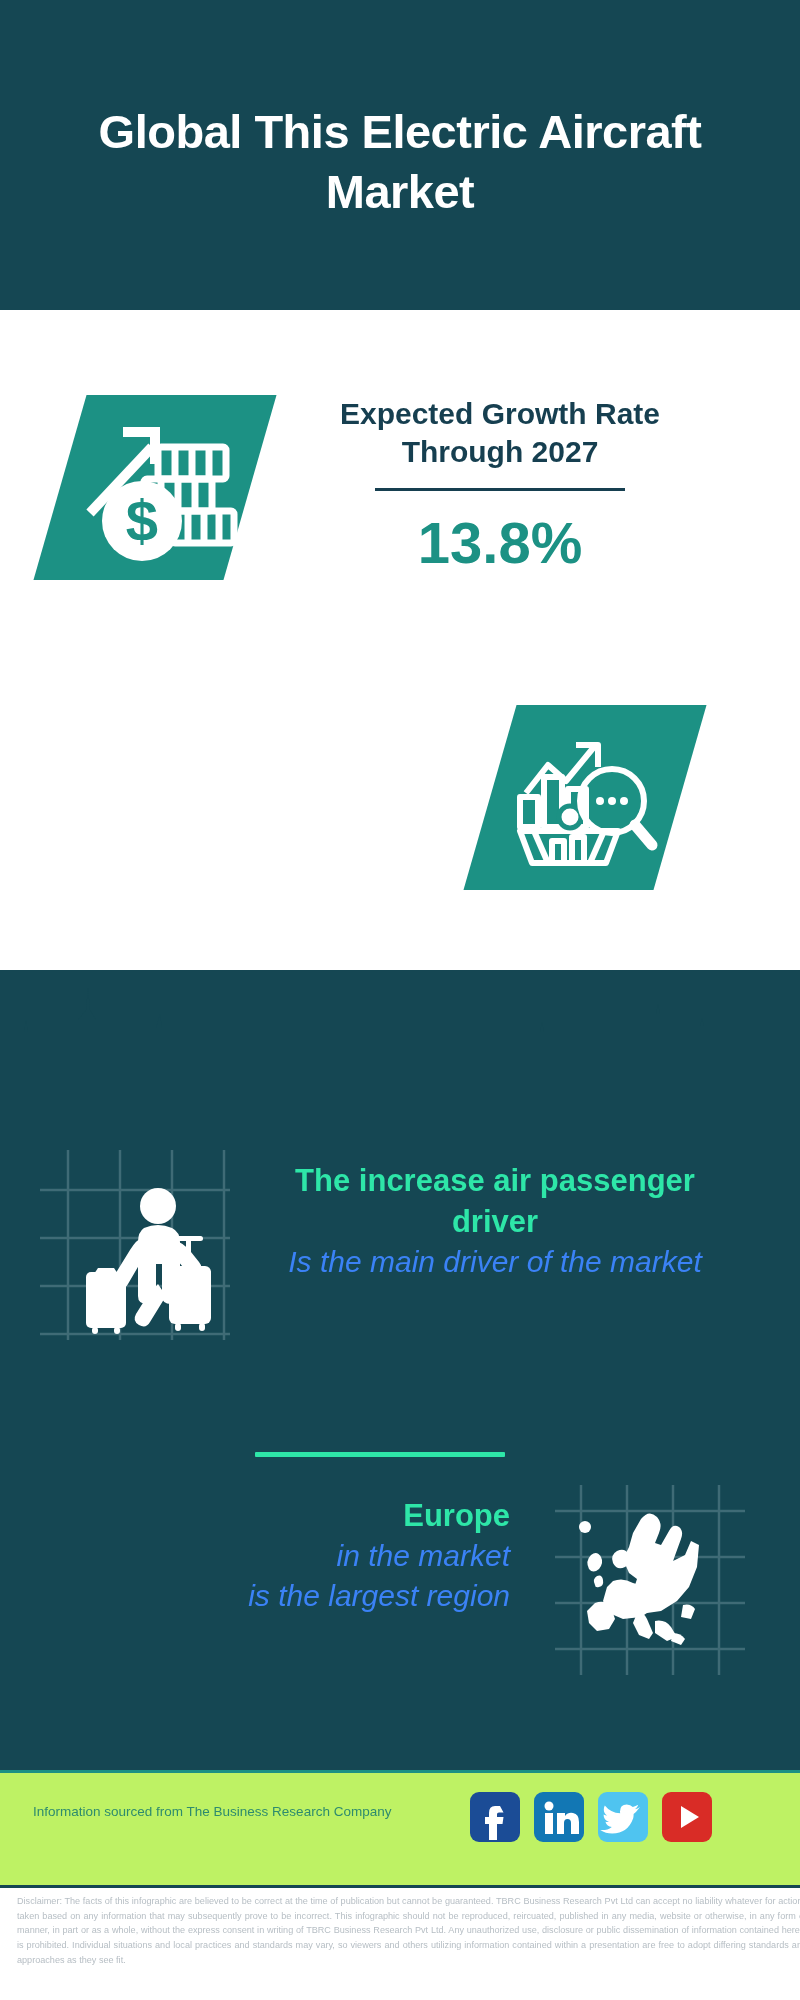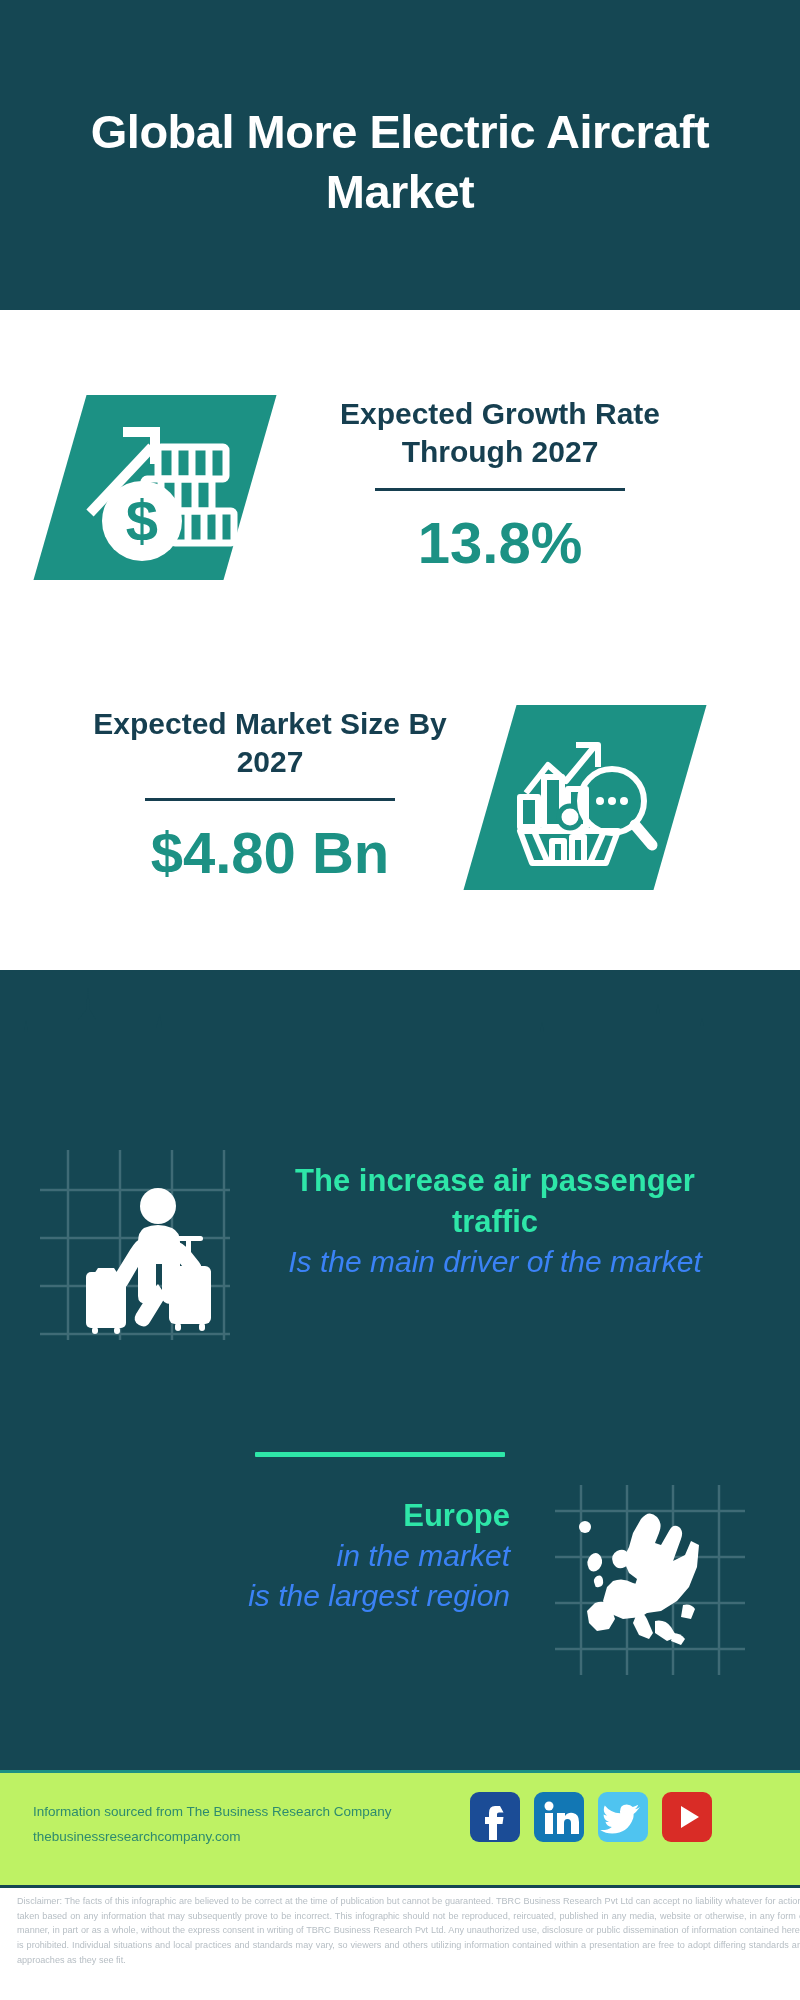--- a/index.html
+++ b/index.html
@@ -105,21 +105,21 @@
     position:absolute;left:5px;top:9px;width:790px;
     color:#B6BEC4;font-size:9.1px;line-height:1.62;text-align:justify;margin-left:12px;
   }
 </style>
 </head>
 <body>
 
 <div class="page">
 
   <div class="header">
-    <div class="header-title">Global More Electric Aircraft Market</div>
+    <div class="header-title">Global This Electric Aircraft Market</div>
   </div>
 
   <div class="stat1">
 
     <div class="para-left">
       <div class="para-left-inner">
         <svg width="190" height="185" viewBox="0 0 190 185">
           <g fill="none" stroke="#ffffff" stroke-width="10" stroke-linecap="butt">
             <line x1="30" y1="118" x2="92" y2="52"></line>
           </g>
@@ -146,25 +146,20 @@
 
     <div class="stat1-text">
       <div class="stat-label">Expected Growth Rate Through 2027</div>
       <div class="rule"></div>
       <div class="stat-value">13.8%</div>
     </div>
   </div>
 
   <div class="stat2">
 
-    <div class="stat2-text">
-      <div class="stat-label">Expected Market Size By 2027</div>
-      <div class="rule"></div>
-      <div class="stat-value">$4.80 Bn</div>
-    </div>
 
     <div class="para-right">
       <div class="para-left-inner">
         <svg width="190" height="185" viewBox="0 0 190 185">
           <g fill="none" stroke="#ffffff" stroke-width="6" stroke-linejoin="round">
             <polyline points="36,88 58,60 76,76 104,42"></polyline>
             <polyline points="86,40 108,40 108,62"></polyline>
             <rect x="30" y="92" width="18" height="30"></rect>
             <rect x="54" y="72" width="18" height="50"></rect>
             <rect x="78" y="84" width="18" height="38"></rect>
@@ -238,21 +233,21 @@
           <rect x="129" y="116" width="42" height="58" rx="6"></rect>
           <rect x="146" y="88" width="5" height="30"></rect>
           <rect x="135" y="86" width="28" height="5" rx="2.5"></rect>
           <rect x="135" y="173" width="6" height="8" rx="3"></rect>
           <rect x="159" y="173" width="6" height="8" rx="3"></rect>
         </g>
       </svg>
     </div>
 
     <div class="driver-text">
-      <div class="accent-line">The increase air passenger traffic</div>
+      <div class="accent-line">The increase air passenger driver</div>
       <div class="white-line">Is the main driver of the market</div>
     </div>
   </div>
 
   <div class="green-divider"></div>
 
   <div class="region-row">
     <div class="region-text">
       <div class="accent-line">Europe</div>
       <div class="white-line">in the market</div>
@@ -287,21 +282,20 @@
           <path d="M128 120 q8 -2 12 4 l-4 10 l-10 -2 Z"></path>
         </g>
       </svg>
     </div>
   </div>
 
   <div class="footer">
     <div class="footer-rule-top"></div>
     <div class="source-text">
       <div>Information sourced from The Business Research Company</div>
-      <div>thebusinessresearchcompany.com</div>
     </div>
 
     <div class="socials">
       <div class="sicon fb">
         <svg width="50" height="50" viewBox="0 0 50 50">
           <path fill="#ffffff" d="M30 14 h-5 q-6 0 -6 7 v4 h-4 v7 h4 v16 h8 v-16 h5.5 l1 -7 h-6.5 v-3 q0 -1.5 2 -1.5 h4.5 Z"></path>
         </svg>
       </div>
       <div class="sicon li">
         <svg width="50" height="50" viewBox="0 0 50 50">

